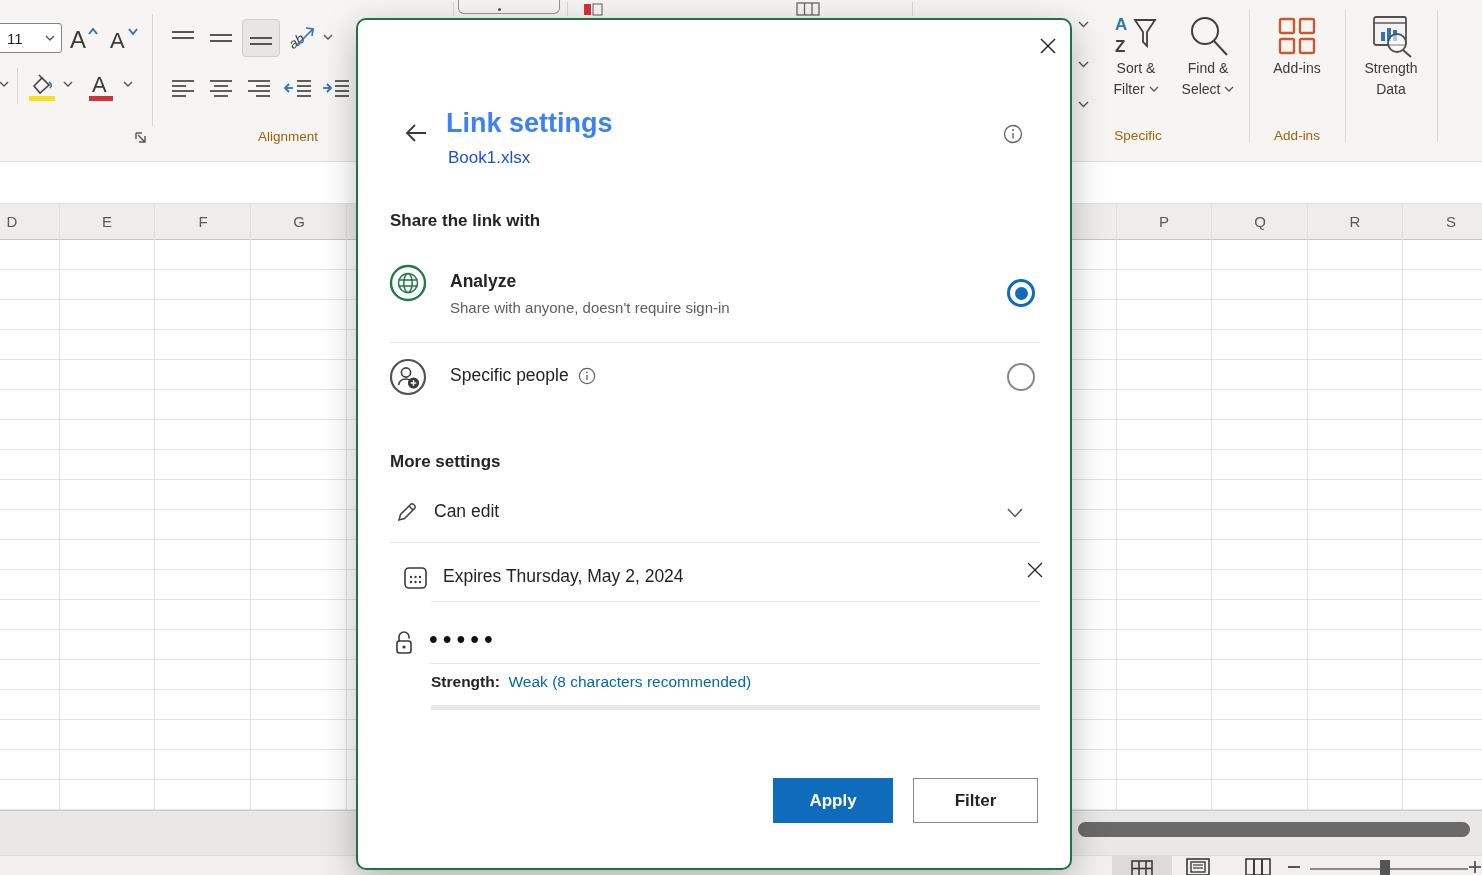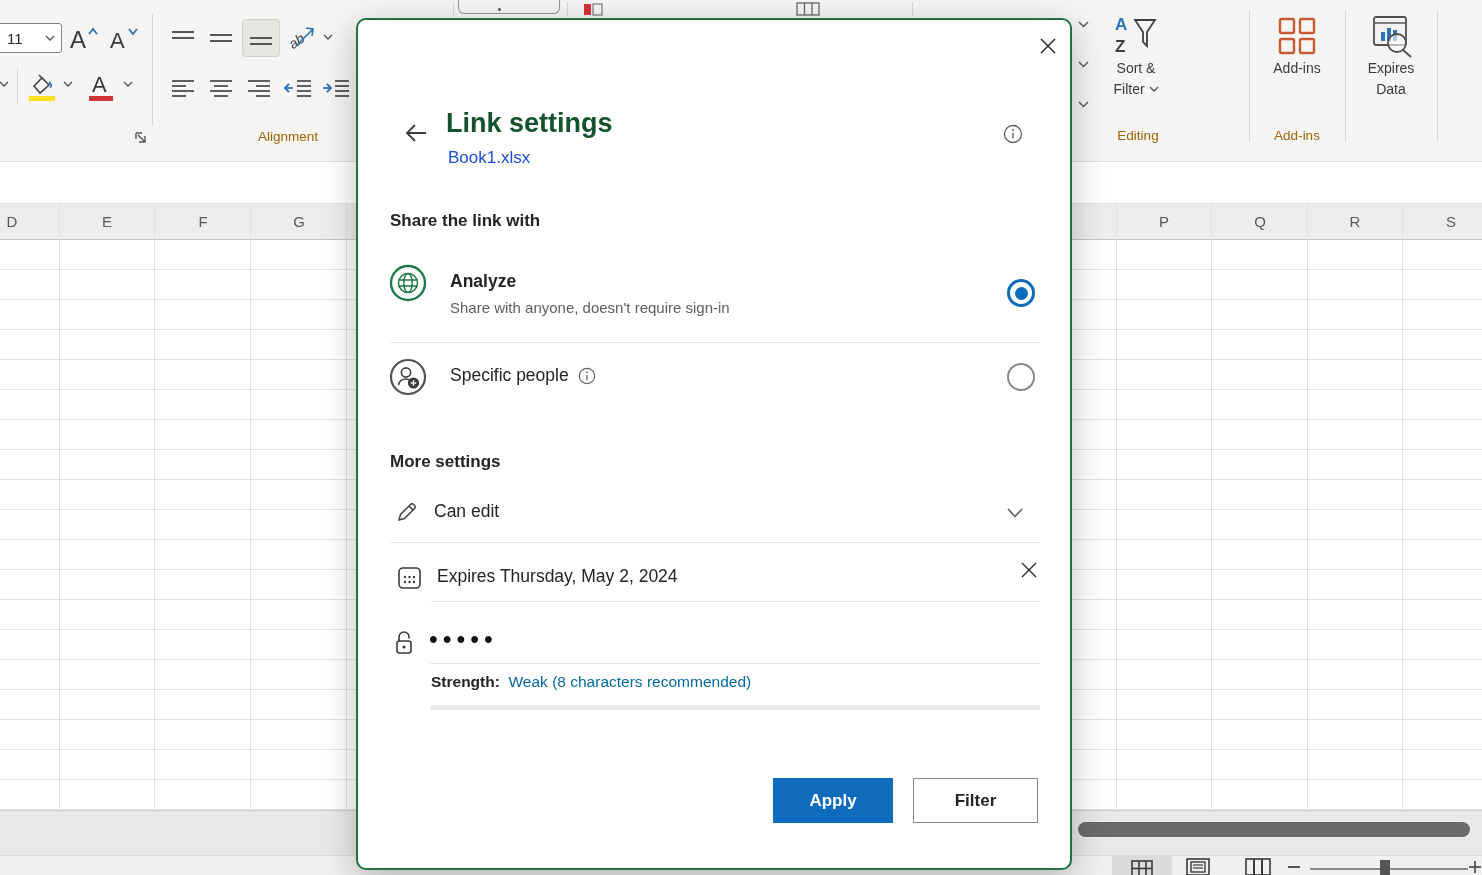--- a/index.html
+++ b/index.html
@@ -43,21 +43,21 @@
   #h-scrollbar { position:absolute; left:1078px; top:822px; width:392px; height:15px;
     background:#6a6a6a; border-radius:7.5px; }
   .view-btn { position:absolute; display:flex; align-items:center; justify-content:center; }
   #normal-btn { left:1112px; top:856px; width:60px; height:24px; background:#dcdbd9; }
 
   
   #dialog { position:absolute; left:356px; top:18px; width:716px; height:852px;
     background:#fff; border:2px solid #217346; border-radius:10px;
     box-shadow:0 10px 34px rgba(0,0,0,.25); z-index:10; }
   #dialog .in { position:absolute; }
-  .dlg-title { font-size:27px; font-weight:600; color:#14532d; }
+  .dlg-title { font-size:27px; font-weight:600; color:#3b82f6; }
   .dlg-sub { font-size:17px; color:#1d4ed8; }
   .section-label { font-size:17px; font-weight:600; color:#242424; }
   .opt-title { font-size:17.5px; font-weight:600; }
   .opt-sub { font-size:15px; color:#605e5c; }
   .row-label { font-size:17.5px; color:#242424; }
   .hdiv { position:absolute; height:1px; background:#e8e6e4; }
   .radio-on { width:28px; height:28px; border-radius:50%; border:3.5px solid #0f6cbd;
     display:flex; align-items:center; justify-content:center; }
   .radio-on i { width:13px; height:13px; border-radius:50%; background:#0f6cbd; }
   .radio-off { width:28px; height:28px; border-radius:50%; border:2px solid #8a8886; }
@@ -242,20 +242,33 @@
         <path d="M22 6 H42 L34 18 V32 L30 28 V18 Z" fill="none" stroke="#404040" stroke-width="1.8"></path>
           </svg>
         </div>
       <div class="lbl"><span>Sort &amp;</span></div>
       <div class="lbl"><span>Filter</span>
         <svg class="chev-inline" width="10" height="7" viewBox="0 0 10 7">
           <polyline points="1,1 5,5 9,1" fill="none" stroke="#555" stroke-width="1.3"></polyline>
           </svg></div>
     </div>
 
+    <div class="big-btn" style="left:1172px; top:10px">
+      <div class="ic">
+          <svg width="46" height="44" viewBox="0 0 46 44">
+        <circle cx="20" cy="17" r="13" fill="none" stroke="#404040" stroke-width="2"></circle>
+        <line x1="29" y1="27" x2="42" y2="41" stroke="#404040" stroke-width="2"></line>
+          </svg>
+        </div>
+      <div class="lbl"><span>Find &amp;</span></div>
+      <div class="lbl"><span>Select</span>
+        <svg class="chev-inline" width="10" height="7" viewBox="0 0 10 7">
+          <polyline points="1,1 5,5 9,1" fill="none" stroke="#555" stroke-width="1.3"></polyline>
+          </svg></div>
+    </div>
 
     <div class="vdiv" style="left:1249px; top:10px; height:132px"></div>
 
     <div class="big-btn" style="left:1261px; top:10px">
       <div class="ic">
           <svg width="44" height="44" viewBox="0 0 44 44">
         <rect x="5" y="5" width="14" height="14" rx="1.5" fill="none" stroke="#c55a33" stroke-width="2.4"></rect>
         <rect x="25" y="5" width="14" height="14" rx="1.5" fill="none" stroke="#c55a33" stroke-width="2.4"></rect>
         <rect x="5" y="25" width="14" height="14" rx="1.5" fill="none" stroke="#c55a33" stroke-width="2.4"></rect>
         <rect x="25" y="25" width="14" height="14" rx="1.5" fill="none" stroke="#c55a33" stroke-width="2.4"></rect>
@@ -271,27 +284,27 @@
           <svg width="46" height="44" viewBox="0 0 46 44">
         <rect x="6" y="3" width="32" height="28" rx="2" fill="#f3f2f1" stroke="#505050" stroke-width="1.8"></rect>
         <line x1="6" y1="9" x2="38" y2="9" stroke="#505050" stroke-width="1.4"></line>
         <rect x="13" y="18" width="4" height="9" fill="#2e75b6"></rect>
         <rect x="19" y="14" width="4" height="13" fill="#2e75b6"></rect>
         <rect x="25" y="16" width="4" height="11" fill="#2e75b6"></rect>
         <circle cx="29" cy="29" r="9" fill="rgba(255,255,255,.6)" stroke="#505050" stroke-width="1.8"></circle>
         <line x1="35" y1="36" x2="43" y2="43" stroke="#505050" stroke-width="2"></line>
           </svg>
         </div>
-      <div class="lbl"><span>Expires</span></div>
+      <div class="lbl"><span>Strength</span></div>
       <div class="lbl"><span>Data</span></div>
     </div>
 
     <div class="vdiv" style="left:1437px; top:10px; height:132px"></div>
 
-    <div class="ribbon-label" style="left:1102px; top:128px; width:72px">Editing</div>
+    <div class="ribbon-label" style="left:1102px; top:128px; width:72px">Specific</div>
     <div class="ribbon-label" style="left:1261px; top:128px; width:72px">Add-ins</div>
   </div>
 
   <div id="formula-strip"></div>
 
   <div id="col-headers">
     <span class="col-letter" style="left:-8px">D</span>
     <span class="col-letter" style="left:87px">E</span>
     <span class="col-letter" style="left:183px">F</span>
     <span class="col-letter" style="left:279px">G</span>
@@ -413,21 +426,21 @@
         <line x1="14" y1="6" x2="18" y2="10" stroke="#424242" stroke-width="1.5"></line>
         </svg>
       <div class="in row-label" style="left:76px; top:11px">Can edit</div>
       <svg class="in" style="left:648px; top:17px" width="18" height="12" viewBox="0 0 18 12">
         <polyline points="2,2 9,9.5 16,2" fill="none" stroke="#555" stroke-width="1.5"></polyline>
         </svg>
     </div>
 
     <div class="hdiv" style="left:32px; top:522px; width:650px"></div>
 
-    <div class="in" style="left:6px; top:536px; width:712px; height:50px">
+    <div class="in" style="left:12px; top:536px; width:712px; height:50px">
       <svg class="in" style="left:33px; top:9px" width="25" height="25" viewBox="0 0 25 25">
         <rect x="2" y="3" width="21" height="20" rx="4" fill="none" stroke="#3b3a39" stroke-width="1.6"></rect>
         <circle cx="8" cy="12" r="1.2" fill="#3b3a39"></circle>
           <circle cx="12.5" cy="12" r="1.2" fill="#3b3a39"></circle>
           <circle cx="17" cy="12" r="1.2" fill="#3b3a39"></circle>
         <circle cx="8" cy="17" r="1.2" fill="#3b3a39"></circle>
           <circle cx="12.5" cy="17" r="1.2" fill="#3b3a39"></circle>
           <circle cx="17" cy="17" r="1.2" fill="#3b3a39"></circle>
         </svg>
       <div class="in row-label" style="left:73px; top:10px">Expires Thursday, May 2, 2024</div>

